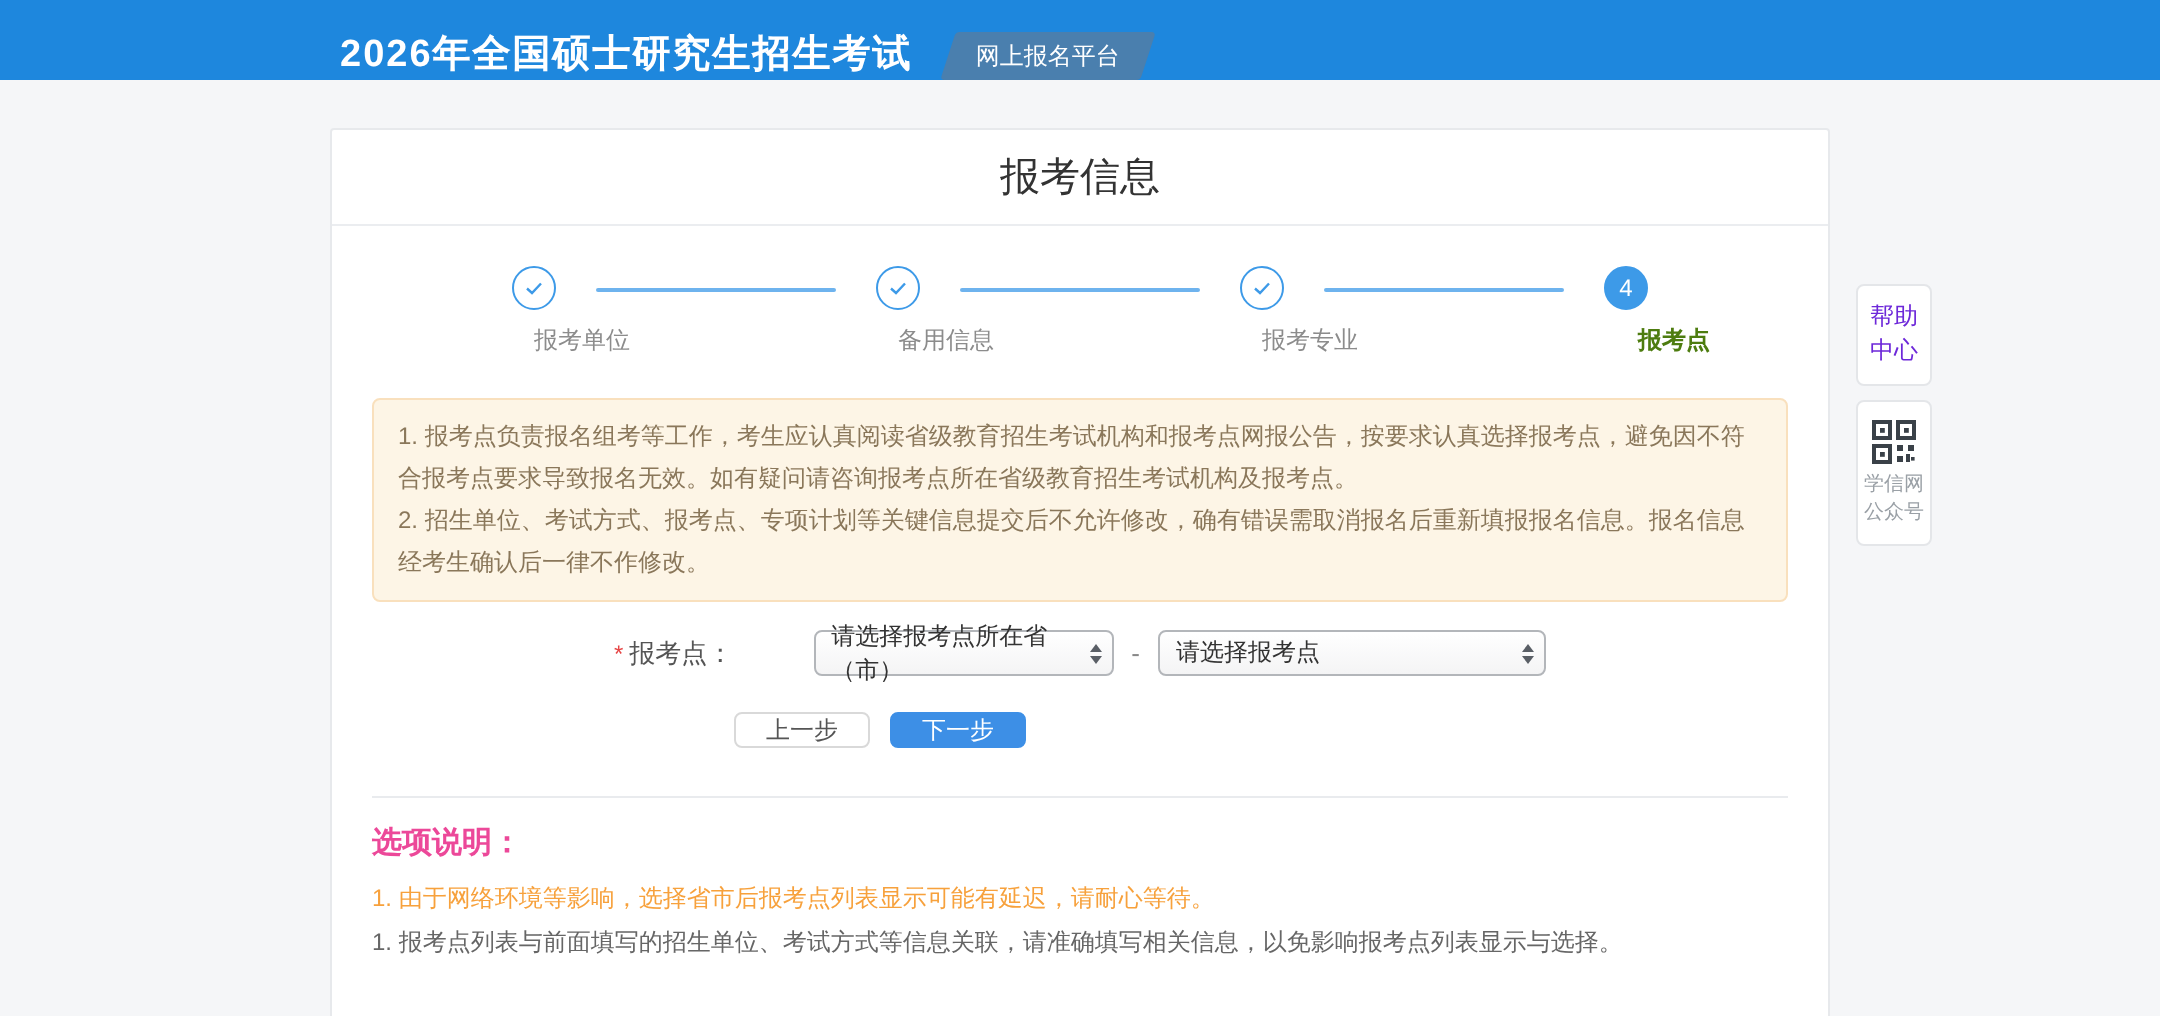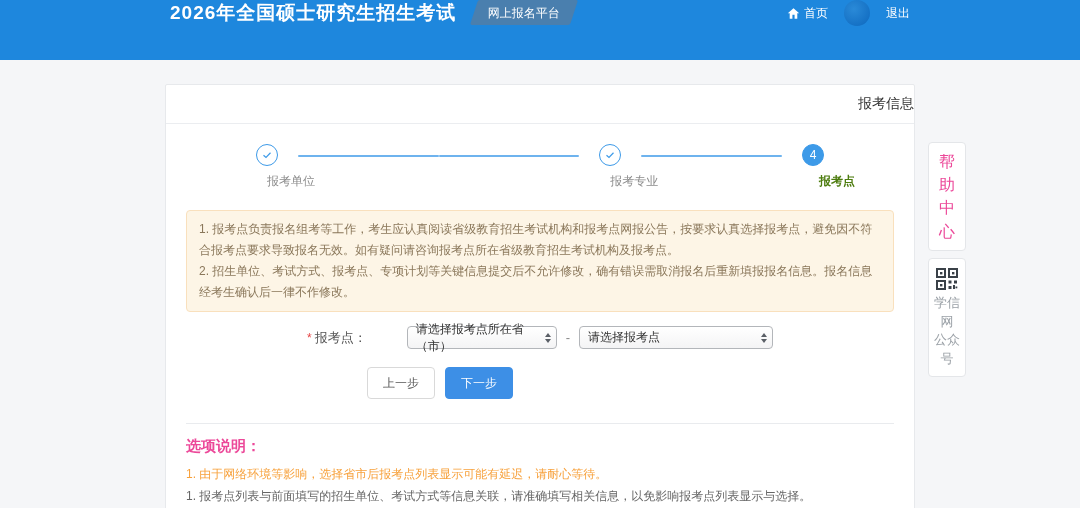--- a/index.html
+++ b/index.html
@@ -5,22 +5,22 @@
   * { margin:0; padding:0; box-sizing:border-box; }
   html,body { width:1080px; height:508px; }
   body {
     font-family:"Liberation Sans","DejaVu Sans",sans-serif;
     background:var(--page-bg,#f5f6f8);
     position:relative;
     overflow:hidden;
   }
   
   .header {
-    height:60px; background:var(--header-blue,#1e87dd);
-    display:flex; align-items:flex-start;
+    height:40px; background:var(--header-blue,#1e87dd);
+    display:flex; align-items:flex-end;
     padding:0 170px; color:#fff;
   }
   .header-title { font-size:19px; font-weight:bold; letter-spacing:1px; }
   .header-tag {
     margin-left:18px; background:var(--header-tag-blue,#4a7fae);
     transform:skewX(-18deg); padding:3px 14px; border-radius:2px;
   }
   .header-tag span { display:inline-block; transform:skewX(18deg); font-size:12px; color:#fff; }
   .header-right { margin-left:auto; display:flex; align-items:center; gap:16px; }
   .header-link { display:flex; align-items:center; gap:4px; font-size:12px; color:#fff; cursor:pointer; }
@@ -28,21 +28,21 @@
   .avatar {
     width:26px; height:26px; border-radius:50%;
     background:radial-gradient(circle at 38% 35%, #2a8ad8 0%, #1470c4 75%);
   }
   
   .card {
     width:750px; margin:24px auto 0; background:#fff;
     border:1px solid #e7e9ec; border-radius:2px;
   }
   .card-title {
-    text-align:right; font-size:14px; color:#333;
+    text-align:center; font-size:20px; color:#333;
     padding:10px 0; border-bottom:1px solid #ebedf0;
   }
   
   .stepper { display:flex; align-items:flex-start; padding:20px 70px 0; }
   .step { display:flex; flex-direction:column; align-items:center; width:62px; }
   .step-circle {
     width:22px; height:22px; border-radius:50%;
     border:1px solid var(--step-blue,#3d9ae8); color:var(--step-blue,#3d9ae8);
     background:#fff; display:flex; align-items:center; justify-content:center;
   }
@@ -73,79 +73,73 @@
   .select-province { width:150px;margin-left:32px; }
   .select-site { width:194px; }
   .updown { display:flex; flex-direction:column; gap:2px; margin-left:6px; }
   .updown i { display:block; width:0; height:0; border-left:3.5px solid transparent; border-right:3.5px solid transparent; }
   .updown .up { border-bottom:4px solid #5a5f66; }
   .updown .down { border-top:4px solid #5a5f66; }
   .dash { margin:0 9px; color:#888; }
   
   .btn-row { display:flex; justify-content:center; gap:10px; margin-top:18px; transform:translateX(-100px); }
   .btn {
-    height:32px; padding:0 15px; font-size:12px; border-radius:4px;
+    height:18px; padding:0 15px; font-size:12px; border-radius:4px;
     display:inline-flex; align-items:center; cursor:pointer;
     font-family:inherit;
   }
   .btn-prev { background:#fff; border:1px solid #d9d9d9; color:#555; }
   .btn-next { background:var(--primary-blue,#3d8fe6); border:1px solid var(--primary-blue,#3d8fe6); color:#fff;font-family:Liberation Serif, serif; }
   
   .divider { border:none; border-top:1px solid #e9ebee; margin:24px 20px 0; }
   .notes { padding:13px 20px 28px; }
   .notes-title { font-size:15px; font-weight:bold; color:#ec4899; margin-bottom:8px; }
   .notes-line { font-size:12px; line-height:1.8; color:#666; }
   .notes-line.warn { color:var(--warning-orange,#f7a13c); }
   
   .floating { position:absolute; left:928px; top:142px; width:38px; display:flex; flex-direction:column; gap:7px; }
   .float-card {
     background:#fff; border:1px solid #e4e6e9; border-radius:4px;
     text-align:center; cursor:pointer; padding:7px 3px;
   }
-  .help-text { font-size:16px; color:#ec4899; line-height:1.45; }
+  .help-text { font-size:12px; color:#6d28d9; line-height:1.45; }
   .qr-icon { display:flex; justify-content:center; margin:1px 0 3px; }
-  .qr-label { font-size:13px; color:#9aa0a6; line-height:1.45; }
+  .qr-label { font-size:10px; color:#9aa0a6; line-height:1.45; }
 </style>
 </head>
 <body>
 
 <div class="header">
   <div class="header-title">2026年全国硕士研究生招生考试</div>
   <div class="header-tag">
     <span>网上报名平台</span>
-  </div>
-  <div class="header-right">
-    <div class="header-link">
-      <span class="home-icon">
-        <svg width="13" height="13" viewBox="0 0 24 24" fill="#ffffff">
-            <path d="M12 2.5 L1.5 11.5 H5 V21.5 H10 V14.5 H14 V21.5 H19 V11.5 H22.5 Z"></path>
-          </svg>
-      </span>
-      <span>首页</span>
-    </div>
-    <div class="avatar"></div>
-    <div class="header-link">
-      <span>退出</span>
-    </div>
   </div>
 </div>
 
 <div class="card">
   <div class="card-title">报考信息</div>
 
   <div class="stepper">
     <div class="step">
       <div class="step-circle">
         <svg width="12" height="12" viewBox="0 0 24 24">
             <polyline points="5,12.5 10,17 19,7.5" fill="none" stroke="currentColor" stroke-width="2.4"></polyline>
           </svg>
       </div>
       <div class="step-label">报考单位</div>
     </div>
     <div class="step-line"></div>
+    <div class="step">
+      <div class="step-circle">
+        <svg width="12" height="12" viewBox="0 0 24 24">
+            <polyline points="5,12.5 10,17 19,7.5" fill="none" stroke="currentColor" stroke-width="2.4"></polyline>
+          </svg>
+      </div>
+      <div class="step-label">备用信息</div>
+    </div>
     <div class="step-line"></div>
     <div class="step">
       <div class="step-circle">
         <svg width="12" height="12" viewBox="0 0 24 24">
             <polyline points="5,12.5 10,17 19,7.5" fill="none" stroke="currentColor" stroke-width="2.4"></polyline>
           </svg>
       </div>
       <div class="step-label">报考专业</div>
     </div>
     <div class="step-line"></div>

